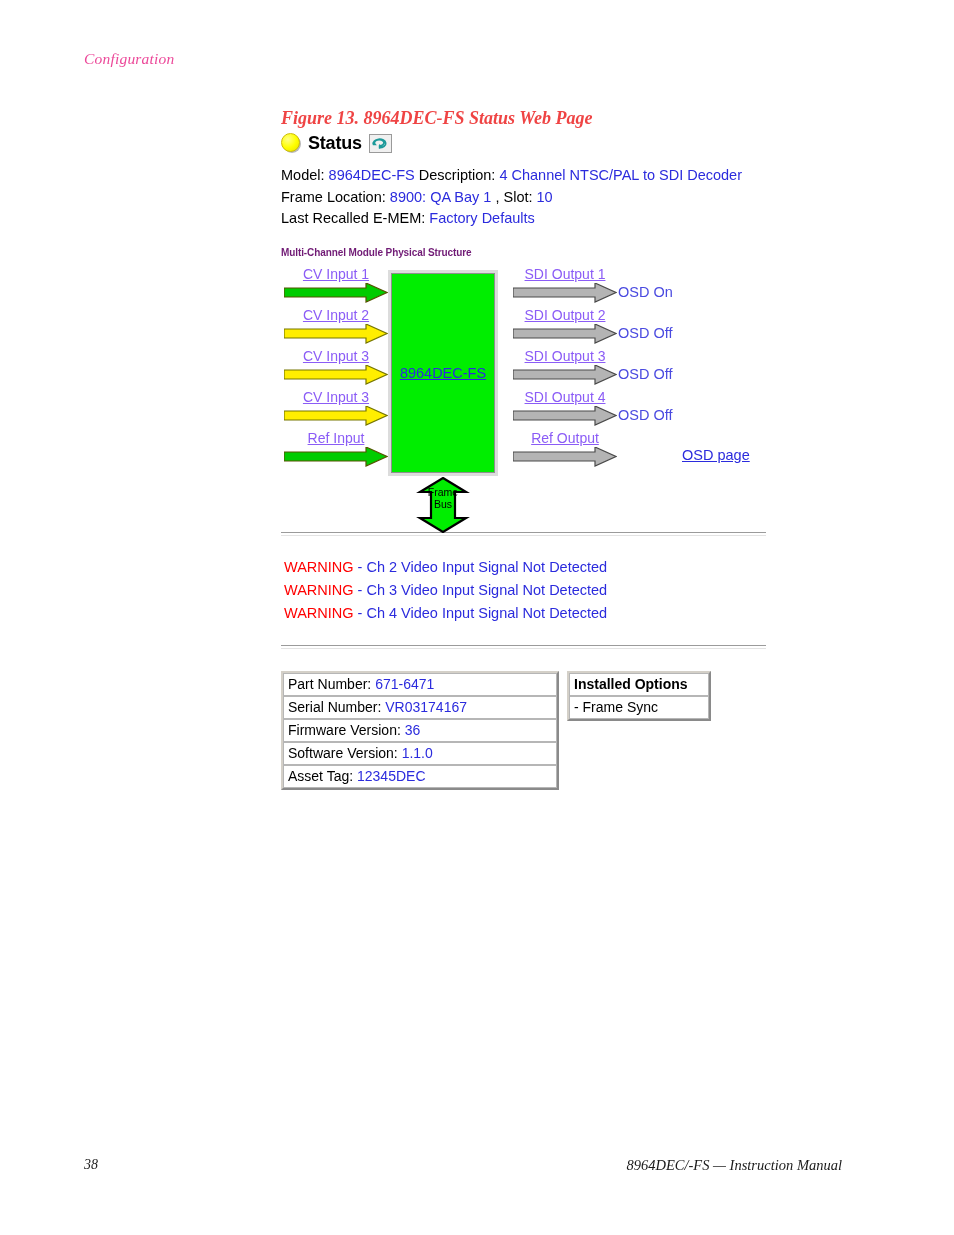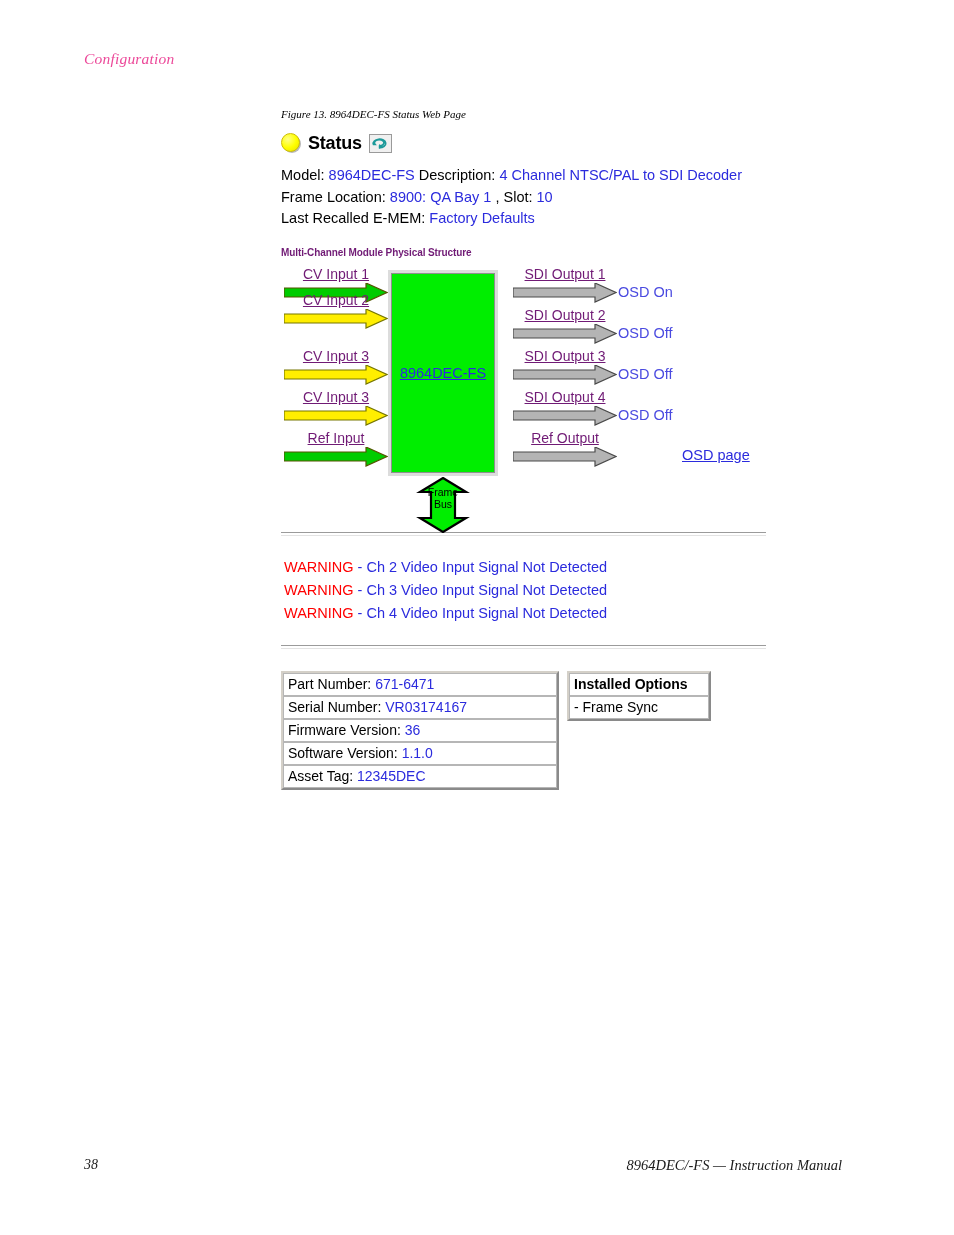--- a/index.html
+++ b/index.html
@@ -46,23 +46,24 @@
     white-space: nowrap;
   }
 
   
   .fig-caption {
     position: absolute;
     left: 281px;
     top: 108px;
     font-family: "Liberation Serif", serif;
     font-style: italic;
-    font-size: 11px;
-    color: #000000;
-    white-space: nowrap;
+    font-size: 18px;
+    color: #ef4444;
+    white-space: nowrap;
+    font-weight: bold;
   }
 
   
   .webpage {
     position: absolute;
     left: 281px;
     top: 130px;
     width: 600px;
   }
 
@@ -162,21 +163,21 @@
     text-decoration: underline;
     cursor: pointer;
   }
 
   .port {
     position: absolute;
     width: 104px;
   }
   .port .plabel {
     font-size: 14px;
-    color: #701a75;
+    color: #8b5cf6;
     text-decoration: underline;
     text-align: center;
     line-height: 17px;
     cursor: pointer;
     white-space: nowrap;
   }
   .port .arrow { display: block; margin-top: 0px; }
 
   .osd-state {
     position: absolute;
@@ -307,21 +308,21 @@
     <div class="module-box">
       <div class="module-label">8964DEC-FS</div>
     </div>
 
     <div class="port" style="left:3px; top:4px;">
       <div class="plabel">CV Input 1</div>
       <svg class="arrow" width="104" height="20" viewBox="0 0 104 20">
         <path d="M0 5 L82 5 L82 0 L103 9.5 L82 19 L82 14 L0 14 Z" fill="#00cc00" stroke="#555500" stroke-width="1.2"></path>
       </svg>
     </div>
-    <div class="port" style="left:3px; top:30px;">
+    <div class="port" style="left:3px; top:45px;">
       <div class="plabel">CV Input 2</div>
       <svg class="arrow" width="104" height="20" viewBox="0 0 104 20">
         <path d="M0 5 L82 5 L82 0 L103 9.5 L82 19 L82 14 L0 14 Z" fill="#ffee00" stroke="#777700" stroke-width="1.2"></path>
       </svg>
     </div>
     <div class="port" style="left:3px; top:86px;">
       <div class="plabel">CV Input 3</div>
       <svg class="arrow" width="104" height="20" viewBox="0 0 104 20">
         <path d="M0 5 L82 5 L82 0 L103 9.5 L82 19 L82 14 L0 14 Z" fill="#ffee00" stroke="#777700" stroke-width="1.2"></path>
       </svg>

